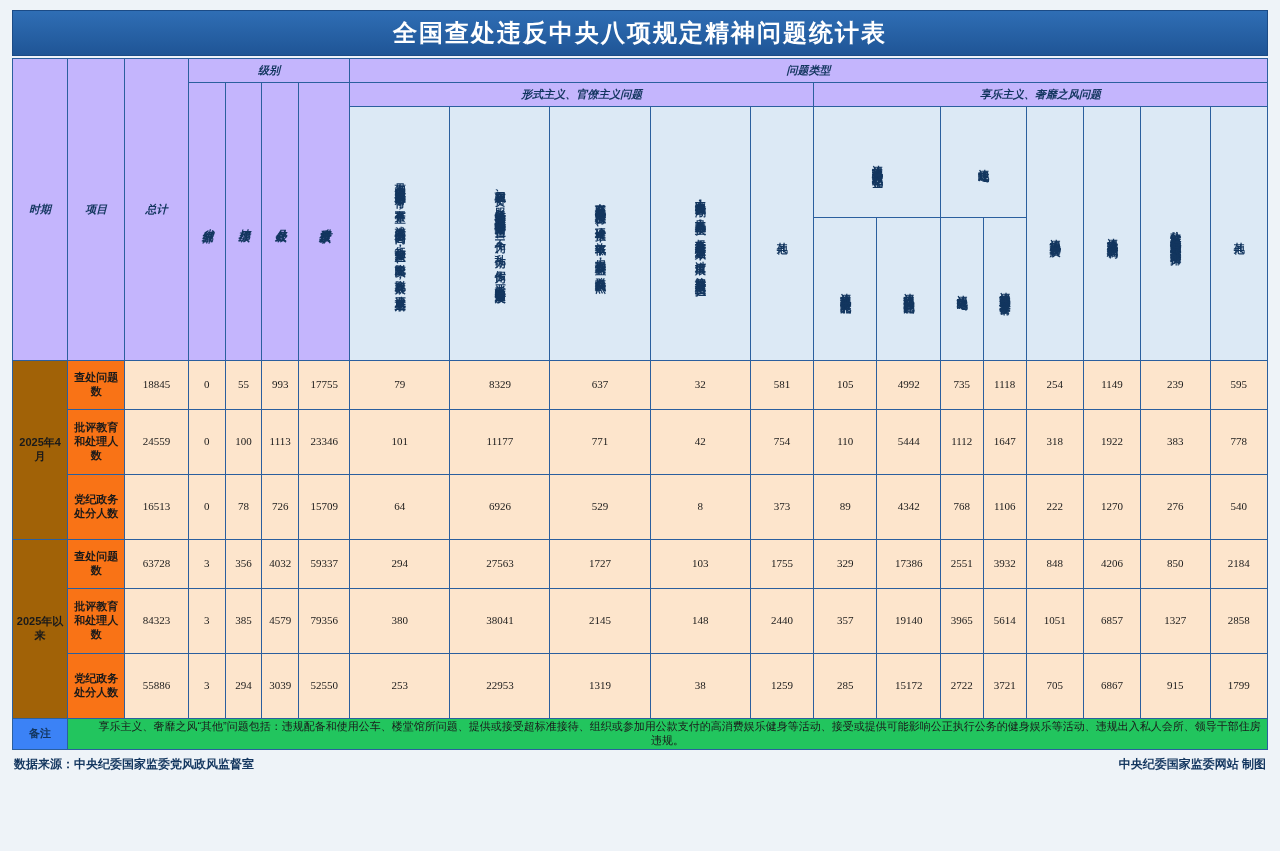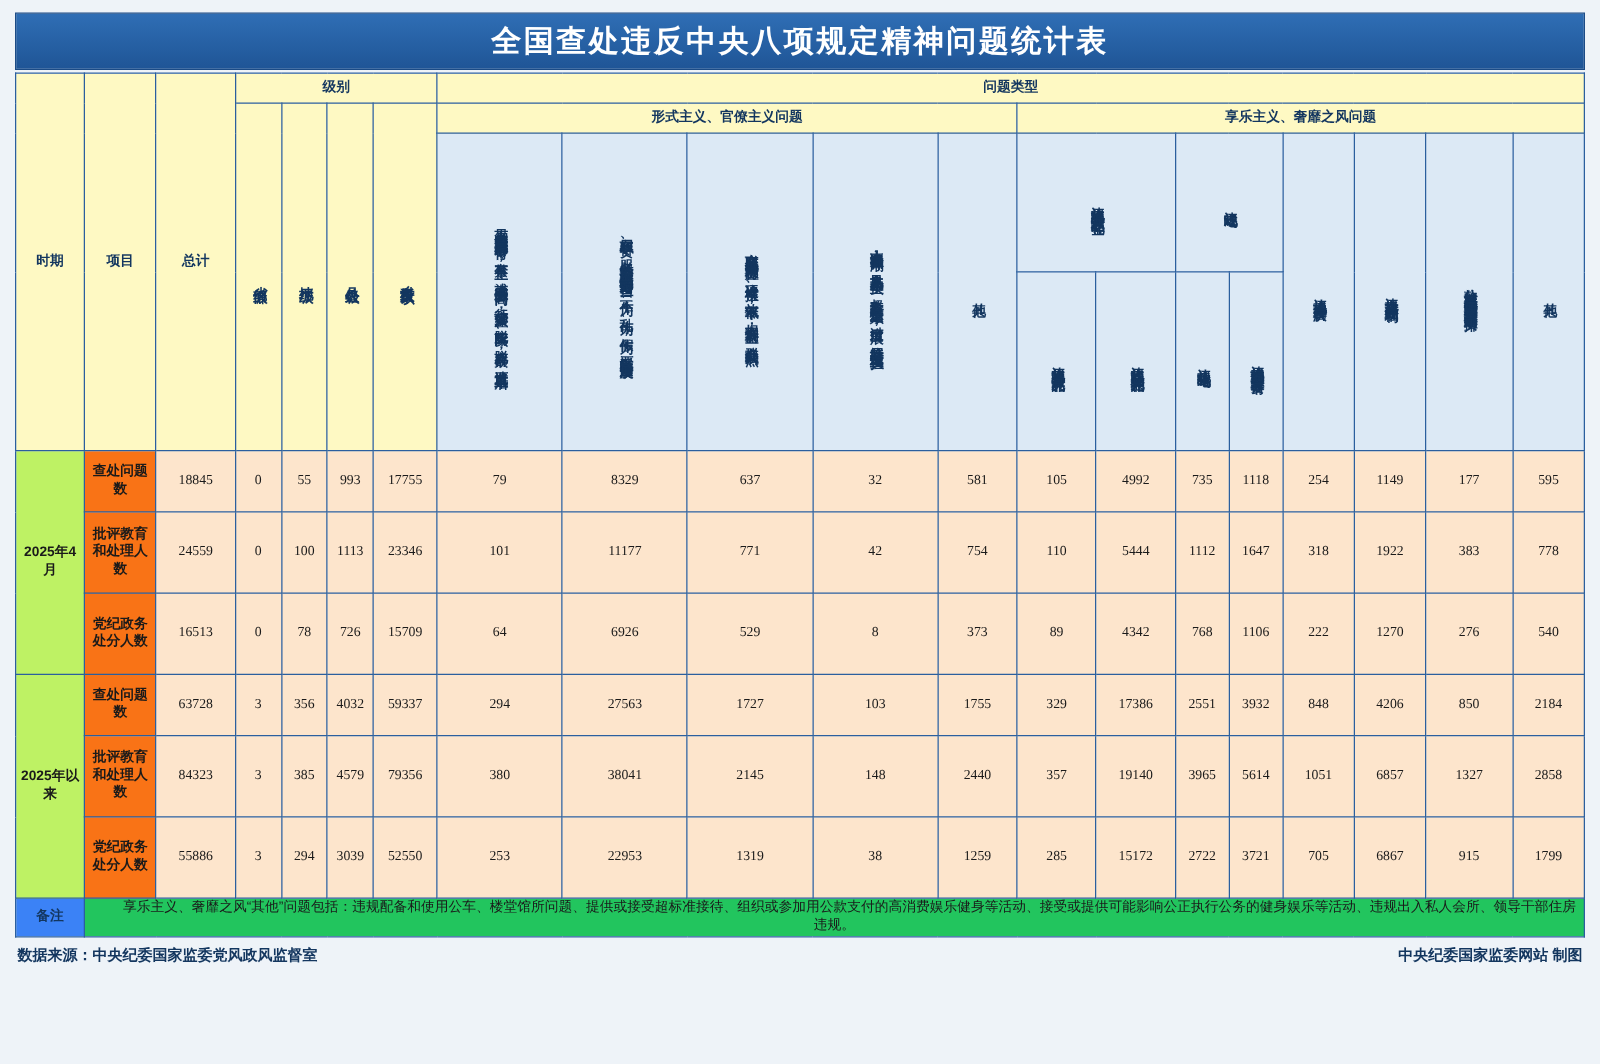--- a/index.html
+++ b/index.html
@@ -42,24 +42,25 @@
   table.stat td,table.stat th{
     border:1px solid #2b5f9e;
     text-align:center;
     vertical-align:middle;
     font-size:11px;
     padding:1px 2px;
     line-height:1.25;
     word-break:break-all;
   }
   .hdr{
-    background:#fef9c3;
+    background:#c4b5fd;
     font-weight:bold;
     font-size:12px;
     color:#13365f;
+    font-style:italic;
   }
   .hdr-lite{
     background:#dce9f5;
     font-weight:bold;
     font-size:12px;
     color:#13365f;
   }
   .vhead{
     
     writing-mode:vertical-rl;
@@ -75,21 +76,21 @@
   .vwrap{display:flex;align-items:center;justify-content:center;height:100%;}
   .vhead.small{font-size:11px;}
   .cell-num{
     background:#fde5cc;
     font-size:12px;
     font-family:"Liberation Serif","DejaVu Serif",serif;
     height:46px;
   }
   .cell-num.big{height:62px;}
   .period{
-    background:#bef264;
+    background:#a16207;
     font-weight:bold;
     font-size:12px;
     width:54px;
   }
   .item{
     background:#f97316;
     font-size:12px;
     font-weight:bold;
     width:56px;
     line-height:1.3;
@@ -284,21 +285,21 @@
       <td class="cell-num">8329</td>
       <td class="cell-num">637</td>
       <td class="cell-num">32</td>
       <td class="cell-num">581</td>
       <td class="cell-num">105</td>
       <td class="cell-num">4992</td>
       <td class="cell-num">735</td>
       <td class="cell-num">1118</td>
       <td class="cell-num">254</td>
       <td class="cell-num">1149</td>
-      <td class="cell-num">177</td>
+      <td class="cell-num">239</td>
       <td class="cell-num">595</td>
     </tr>
     <tr>
       <td class="item">批评教育和处理人数</td>
       <td class="cell-num big">24559</td>
       <td class="cell-num big">0</td>
       <td class="cell-num big">100</td>
       <td class="cell-num big">1113</td>
       <td class="cell-num big">23346</td>
       <td class="cell-num big">101</td>

